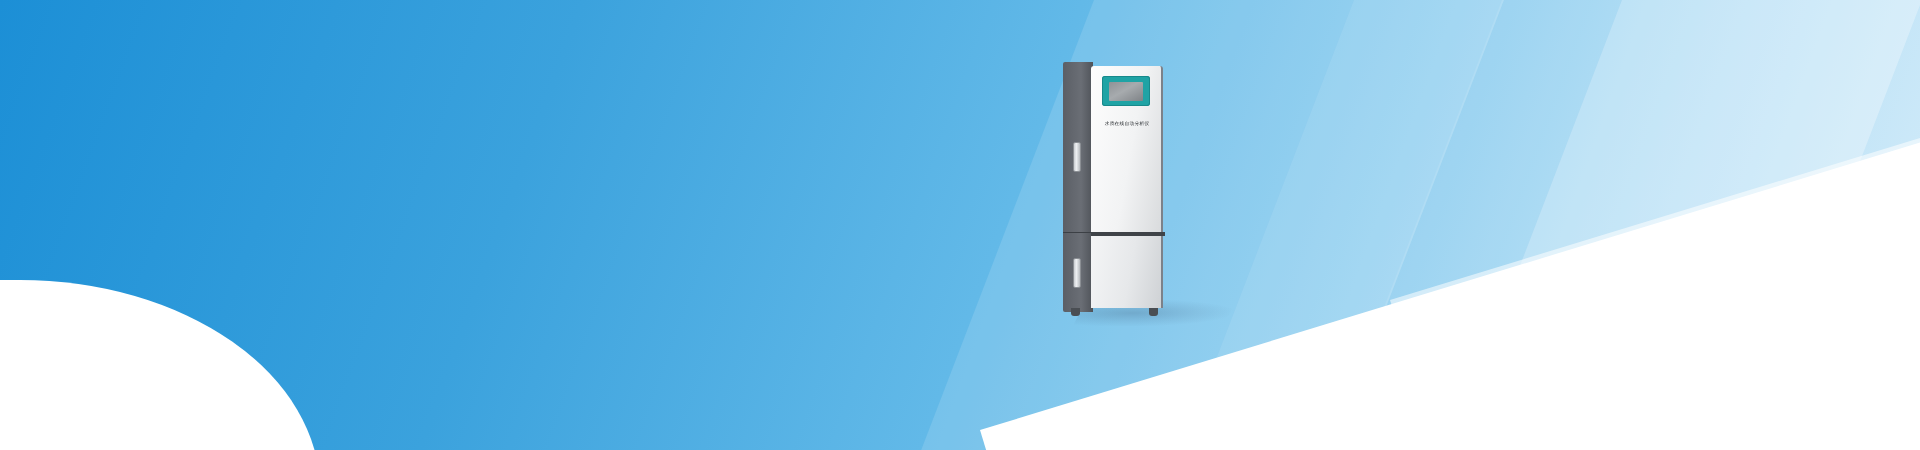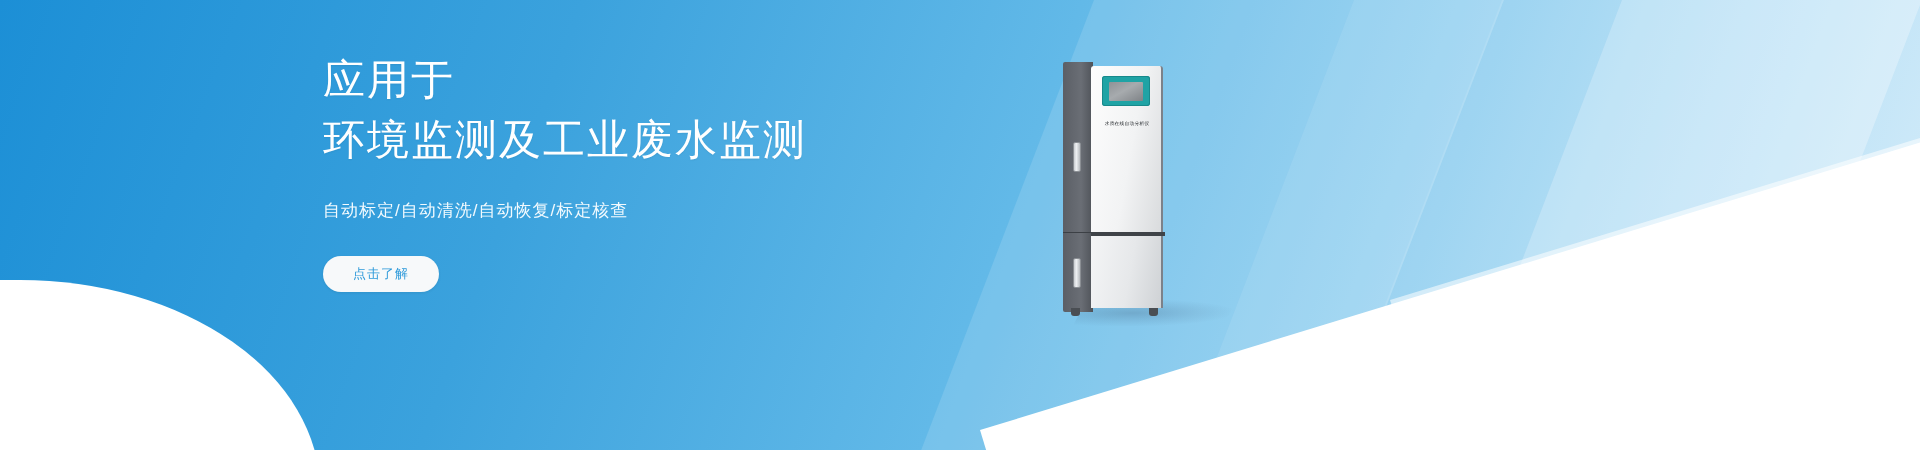--- a/index.html
+++ b/index.html
@@ -221,28 +221,20 @@
   <div class="band band-2"></div>
   <div class="band band-3"></div>
   <div class="band band-4"></div>
 
   <div class="wedge-right-2"></div>
   <div class="wedge-right"></div>
 
   <div class="corner-left"></div>
   <div class="corner-left-2"></div>
 
-  <div class="content">
-    <div class="headline">
-      <span class="headline-line">应用于</span>
-      <span class="headline-line">环境监测及工业废水监测</span>
-    </div>
-    <div class="subtitle">自动标定/自动清洗/自动恢复/标定核查</div>
-    <button class="cta">点击了解</button>
-  </div>
 
   <div class="dev-shadow"></div>
 
   <div class="device">
     <div class="dev-side">
       <div class="dev-side-split"></div>
     </div>
     <div class="dev-upper">
       <div class="dev-screen-bezel">
         <div class="dev-screen"></div>

